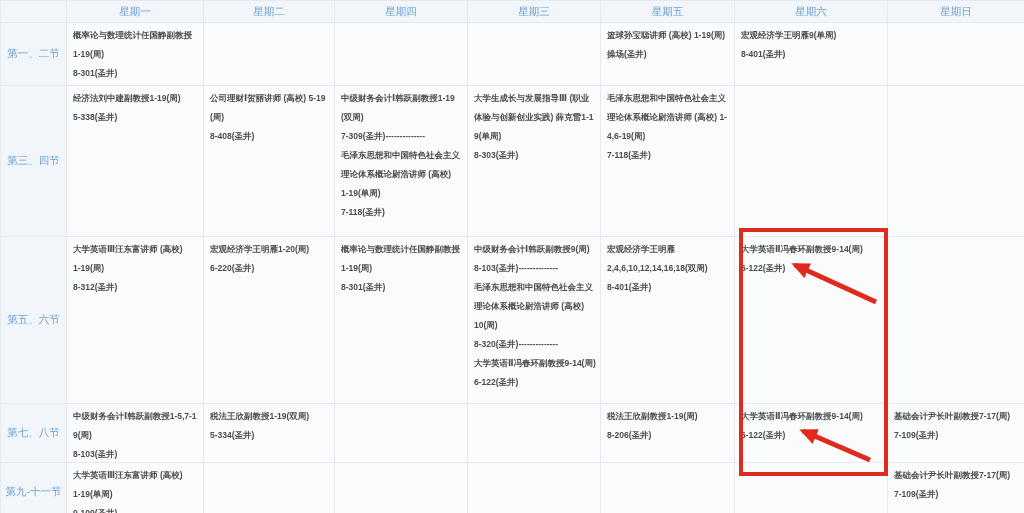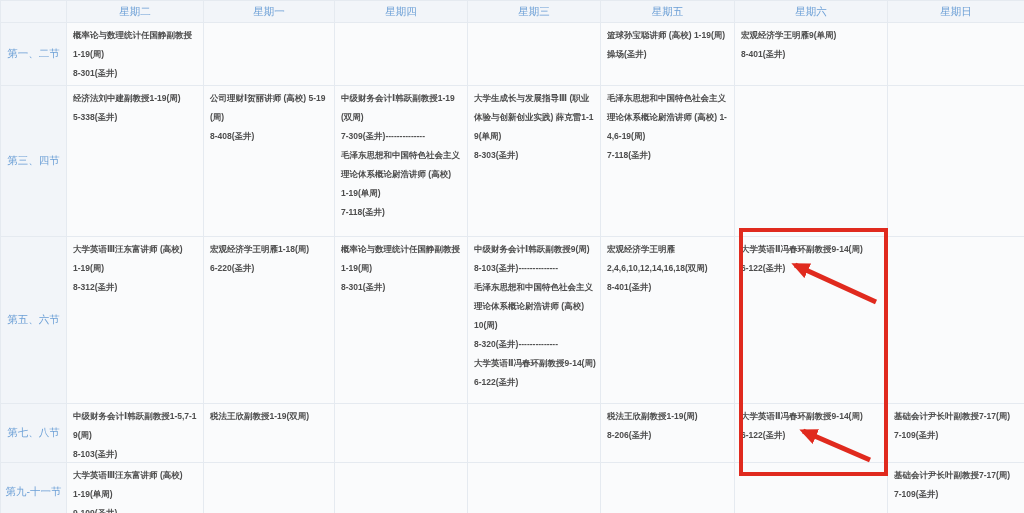--- a/index.html
+++ b/index.html
@@ -77,22 +77,22 @@
   #arrow-layer line{stroke:var(--annotation-red);stroke-width:5;}
   #arrow-layer polygon{fill:var(--annotation-red);}
 </style>
 </head>
 <body>
 
 <div id="stage">
   <div id="timetable">
 
     <div class="hcell"></div>
+    <div class="hcell">星期一</div>
     <div class="hcell">星期二</div>
-    <div class="hcell">星期一</div>
     <div class="hcell">星期四</div>
     <div class="hcell">星期三</div>
     <div class="hcell">星期五</div>
     <div class="hcell">星期六</div>
     <div class="hcell">星期日</div>
 
     <div class="pcell">第一、二节</div>
     <div class="cell">
         <div class="ln">概率论与数理统计任国静副教授</div>
         <div class="ln">1-19(周)</div>
@@ -138,21 +138,21 @@
     <div class="cell"></div>
     <div class="cell"></div>
 
     <div class="pcell">第五、六节</div>
     <div class="cell">
         <div class="ln">大学英语Ⅲ汪东富讲师 (高校)</div>
         <div class="ln">1-19(周)</div>
         <div class="ln">8-312(圣井)</div>
       </div>
     <div class="cell">
-        <div class="ln">宏观经济学王明雁1-18(周)</div>
+        <div class="ln">宏观经济学王明雁1-20(周)</div>
         <div class="ln">6-220(圣井)</div>
       </div>
     <div class="cell">
         <div class="ln">概率论与数理统计任国静副教授</div>
         <div class="ln">1-19(周)</div>
         <div class="ln">8-301(圣井)</div>
       </div>
     <div class="cell">
         <div class="ln">中级财务会计Ⅰ韩跃副教授9(周)</div>
         <div class="ln">8-103(圣井)--------------</div>
@@ -173,20 +173,21 @@
       </div>
     <div class="cell"></div>
 
     <div class="pcell">第七、八节</div>
     <div class="cell">
         <div class="ln">中级财务会计Ⅰ韩跃副教授1-5,7-19(周)</div>
         <div class="ln">8-103(圣井)</div>
       </div>
     <div class="cell">
         <div class="ln">税法王欣副教授1-19(双周)</div>
+        <div class="ln">5-334(圣井)</div>
       </div>
     <div class="cell"></div>
     <div class="cell"></div>
     <div class="cell">
         <div class="ln">税法王欣副教授1-19(周)</div>
         <div class="ln">8-206(圣井)</div>
       </div>
     <div class="cell">
         <div class="ln">大学英语Ⅱ冯春环副教授9-14(周)</div>
         <div class="ln">6-122(圣井)</div>

